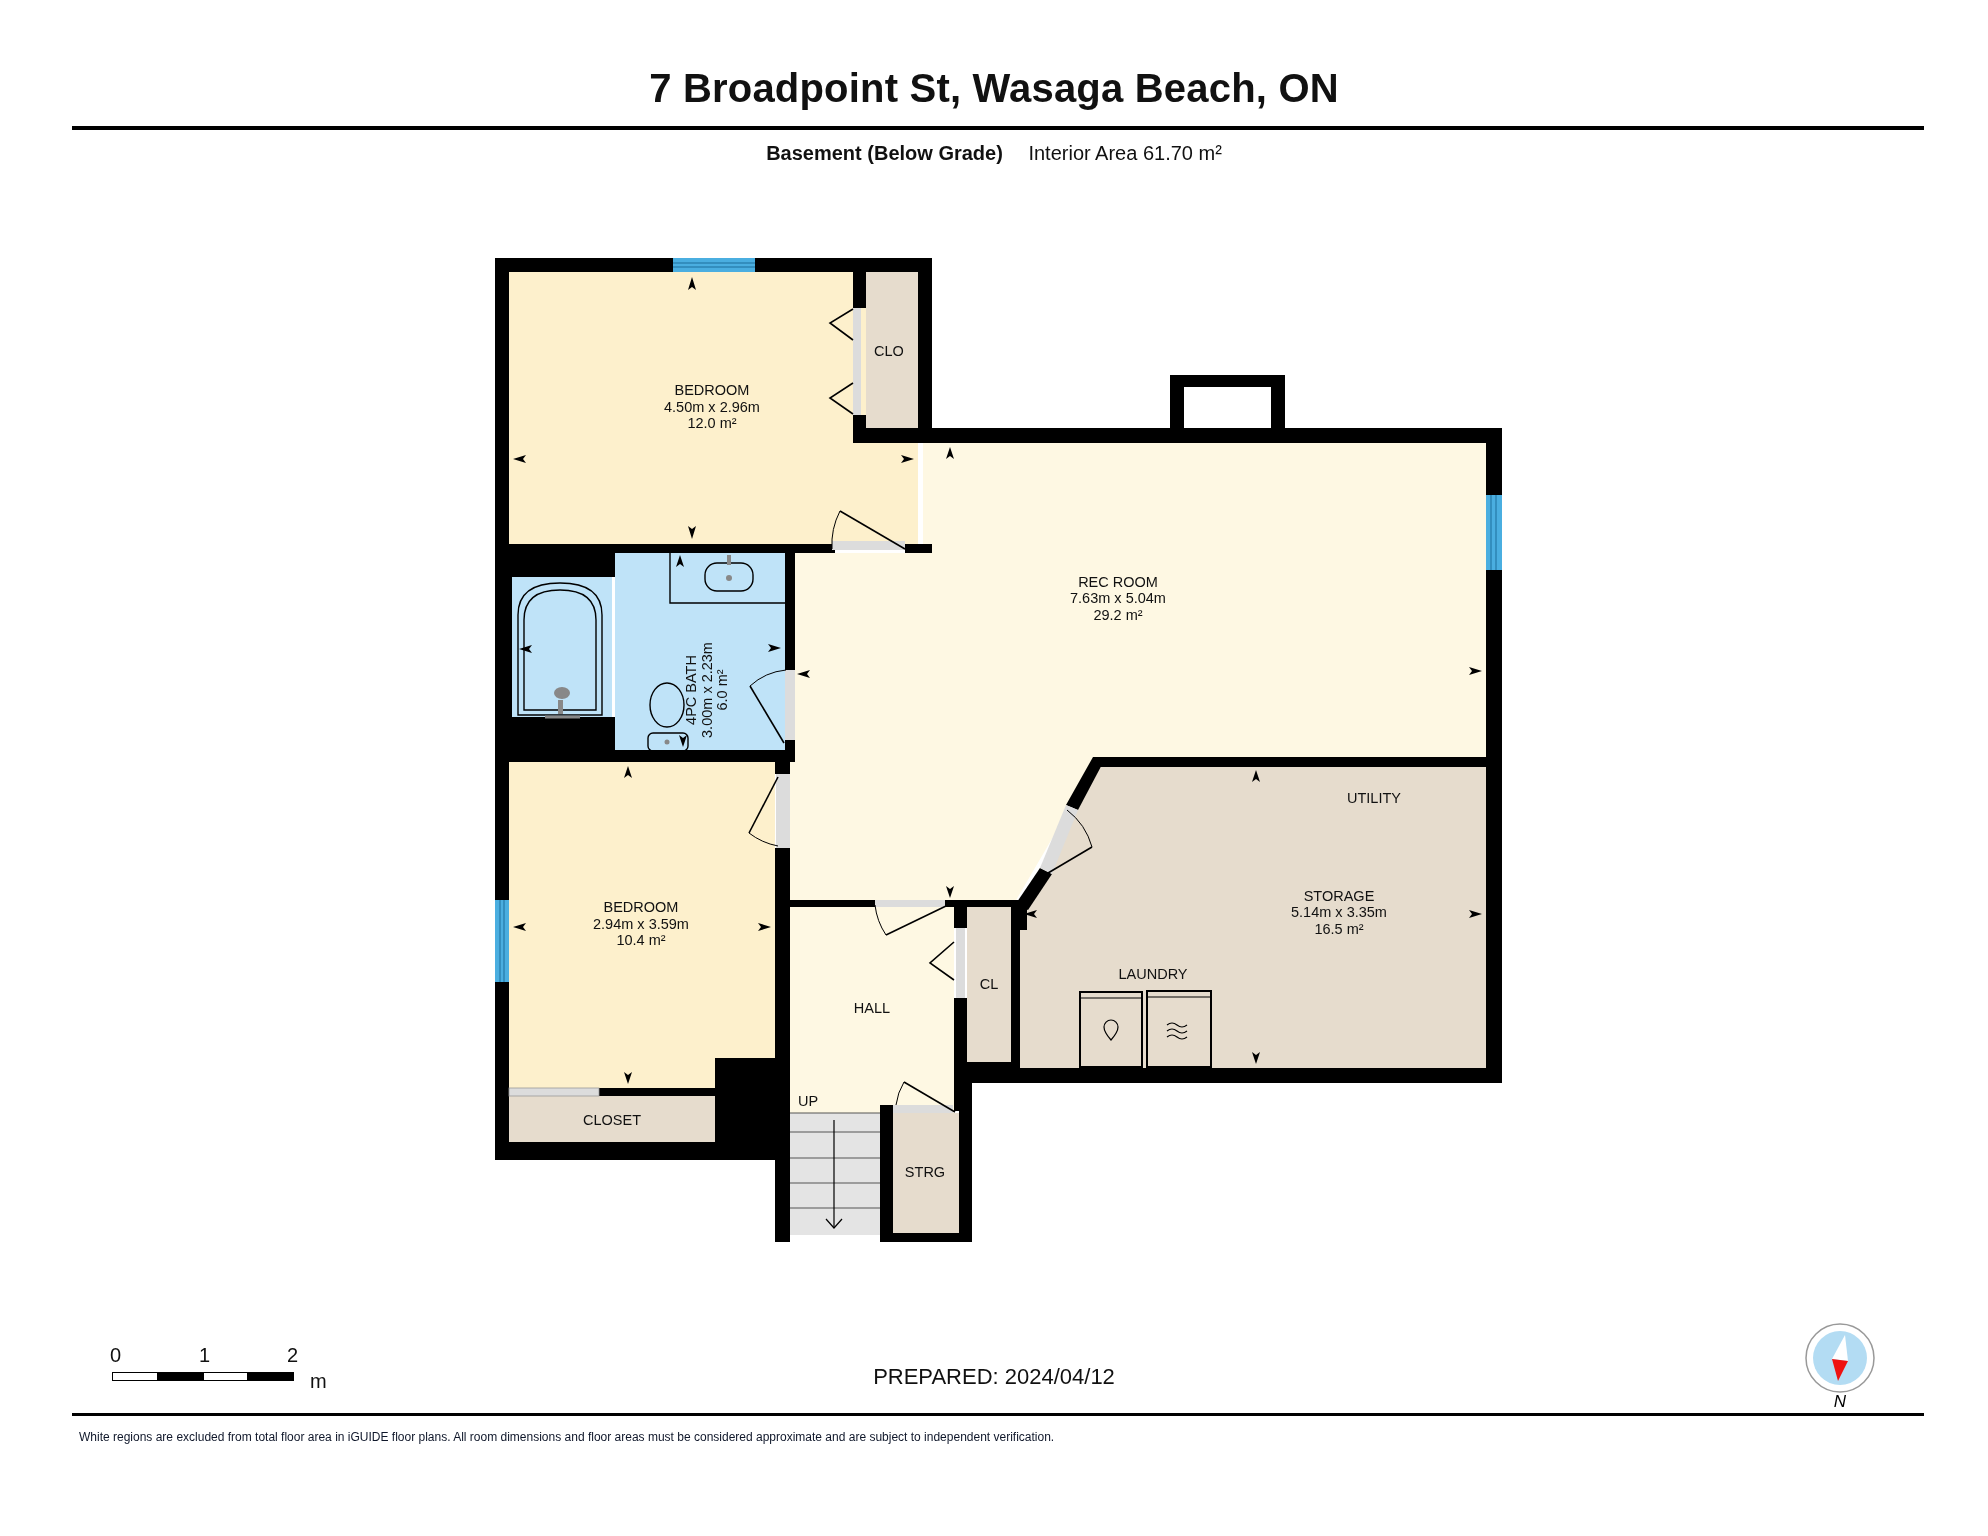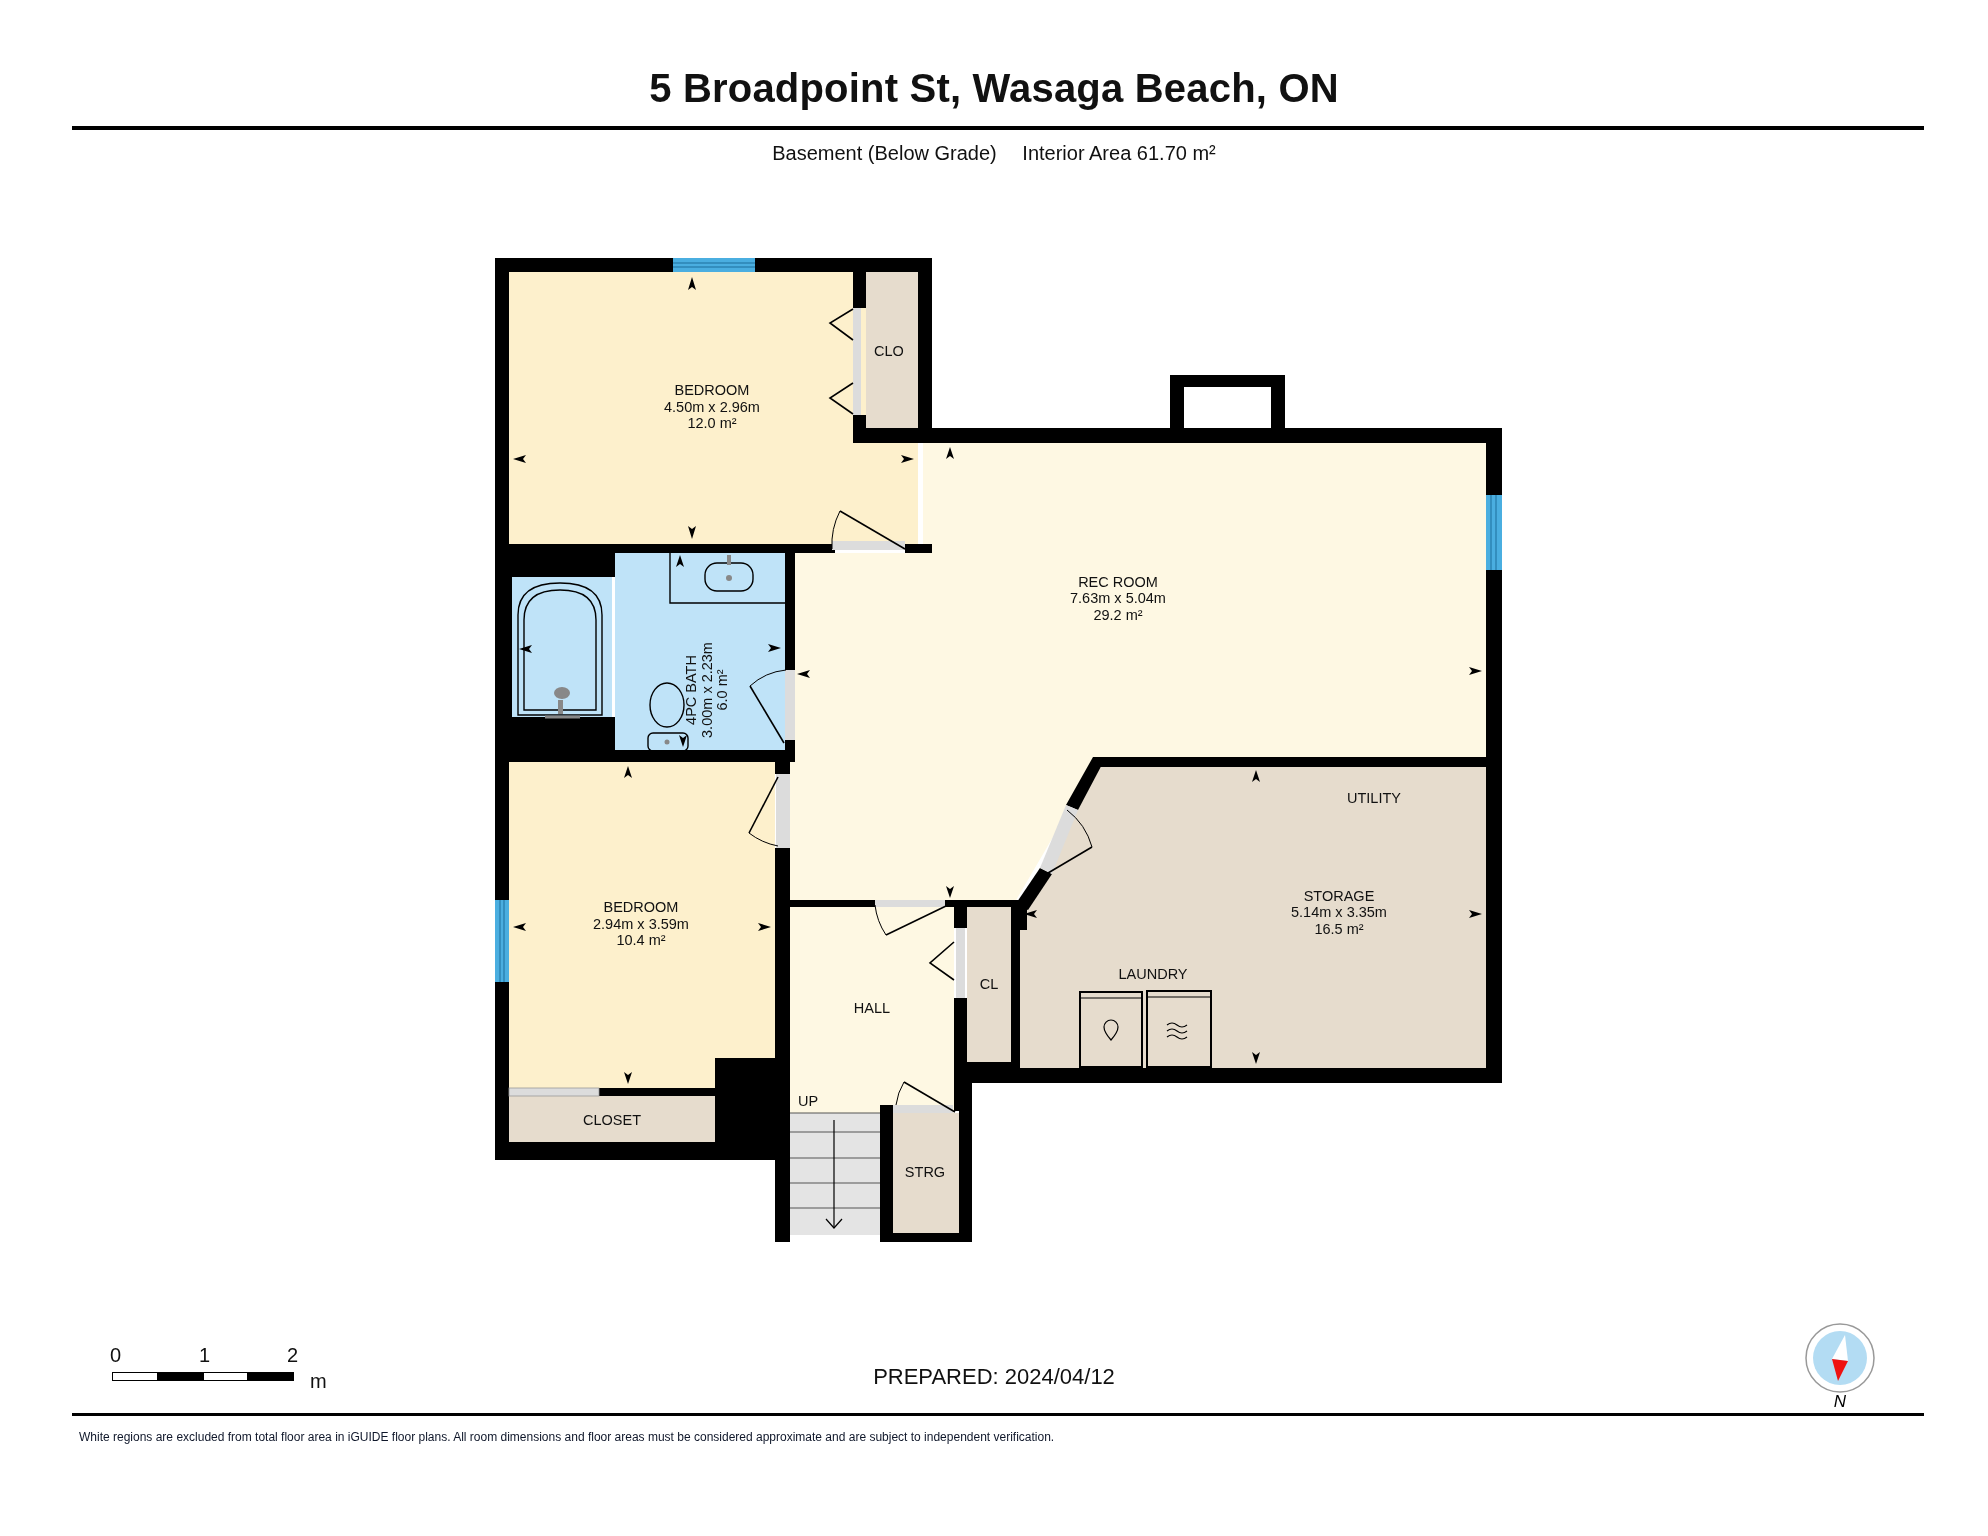--- a/index.html
+++ b/index.html
@@ -2,36 +2,36 @@
 <html><head>
 <meta charset="utf-8">
 <style>
   html, body { margin: 0; padding: 0; background: #ffffff; }
   body { width: 1988px; height: 1536px; position: relative; overflow: hidden;
          font-family: "Liberation Sans", sans-serif; color: #111; }
   .title { position: absolute; left: 0; width: 1988px; top: 66px; text-align: center;
            font-weight: bold; font-size: 40px; letter-spacing: 0.2px; }
   .rule-top { position: absolute; left: 72px; width: 1852px; top: 126px; height: 4px; background: #000; }
   .subtitle { position: absolute; left: 0; width: 1988px; top: 142px; text-align: center; font-size: 20px; }
-  .subtitle .level { font-weight: normal; margin-right: 20px; }
+  .subtitle .level { font-weight: bold; margin-right: 20px; }
   .plan { position: absolute; left: 0; top: 0; width: 1988px; height: 1536px; }
   .room-label { font-family: "Liberation Sans", sans-serif; font-size: 14.5px; fill: #111; text-anchor: middle; }
   .scale { position: absolute; left: 110px; top: 1344px; width: 240px; height: 60px; }
   .scale .num { position: absolute; top: 0; font-size: 20px; }
   .scale .bar { position: absolute; top: 28px; height: 9px; border: 1.5px solid #000; box-sizing: border-box; }
   .scale .unit { position: absolute; left: 200px; top: 26px; font-size: 20px; }
   .prepared { position: absolute; left: 0; width: 1988px; top: 1364px; text-align: center; font-size: 22px; }
   .compass { position: absolute; left: 1803px; top: 1321px; width: 74px; height: 90px; }
   .rule-bottom { position: absolute; left: 72px; width: 1852px; top: 1413px; height: 3px; background: #000; }
   .disclaimer { position: absolute; left: 79px; top: 1430px; font-size: 12px; color: #0f172a; }
 </style>
 </head>
 <body>
 
-<div class="title">5 Broadpoint St, Wasaga Beach, ON</div>
+<div class="title">7 Broadpoint St, Wasaga Beach, ON</div>
 <div class="rule-top"></div>
 <div class="subtitle">
   <span class="level">Basement (Below Grade)</span>
   <span>Interior Area 61.70 m²</span>
 </div>
 
 <svg class="plan" viewBox="0 0 1988 1536" xmlns="http://www.w3.org/2000/svg">
 
   <rect x="509" y="272" width="409" height="272" fill="#fdf0cc"></rect>
 

